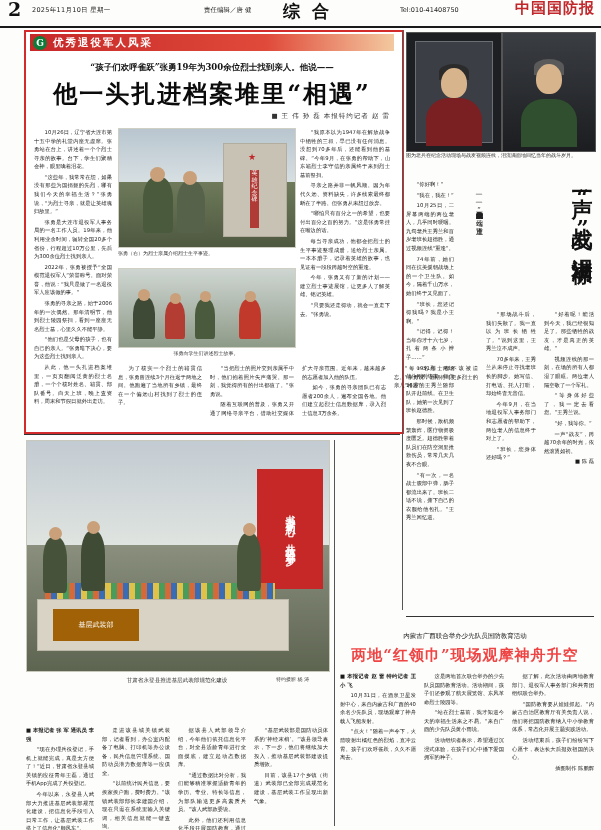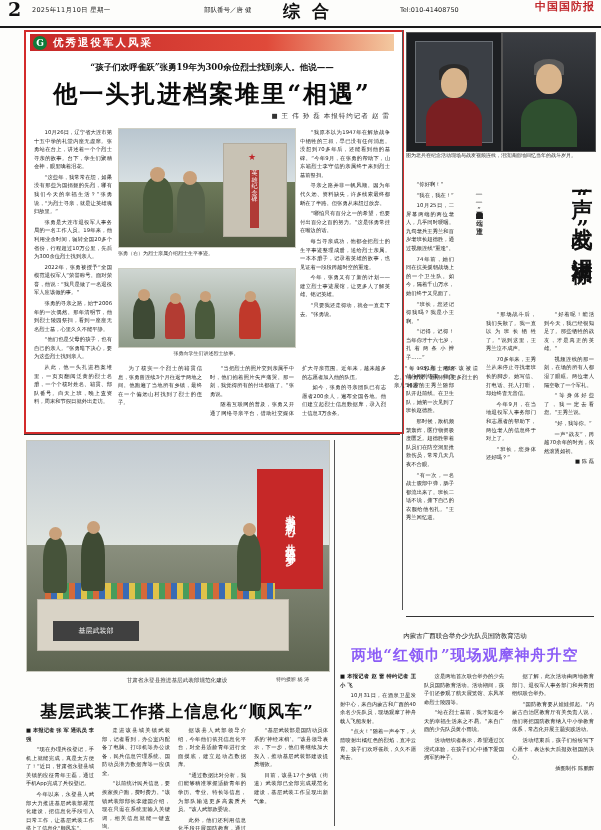--- a/index.html
+++ b/index.html
@@ -30,21 +30,21 @@
   }
   .mast-section{
     position:absolute;left:283px;top:0px;font-size:17px;font-weight:bold;
     font-family:"DejaVu Serif","Liberation Serif",serif;letter-spacing:3px;
   }
   .mast-tel{
     position:absolute;left:400px;top:6px;font-size:6.5px;color:#222;
   }
   .mast-logo{
     position:absolute;right:6px;top:-1px;
-    font-size:11px;font-weight:bold;color:#c0262a;
+    font-size:15px;font-weight:bold;color:#c0262a;
     font-family:"DejaVu Serif","Liberation Serif",serif;letter-spacing:1px;
   }
 
   
   .redbox{
     position:absolute;left:24px;top:30px;width:376px;height:400px;
     border:2px solid #d32b2b;
     background:#fff;
   }
   .banner{
@@ -154,40 +154,40 @@
   .bl-col{position:absolute;font-size:5.3px;line-height:1.62;color:#1a1a1a;text-align:justify;}
   .bl-col p{margin:0 0 2px 0;text-indent:2em;}
 
   
   .br-kicker{
     position:absolute;left:340px;top:632px;width:250px;text-align:center;
     font-size:6.5px;color:#222;
   }
   .br-head{
     position:absolute;left:336px;top:646px;width:258px;text-align:center;
-    font-size:15px;font-weight:bold;letter-spacing:1px;color:#8b5cf6;
+    font-size:15px;font-weight:bold;letter-spacing:1px;color:#ef4444;
     font-family:"DejaVu Serif","Liberation Serif",serif;
   }
   .br-col{position:absolute;font-size:5.3px;line-height:1.62;color:#1a1a1a;text-align:justify;}
   .br-col p{margin:0 0 2px 0;text-indent:2em;}
 
   .hrule{position:absolute;background:#333;height:1px;}
   .vrule{position:absolute;background:#555;width:1px;}
 
   .src{font-weight:bold;}
 </style>
 </head>
 <body>
 
 <div class="page">
 
   <div class="masthead">
     <div class="pagenum">2</div>
     <div class="mast-date">2025年11月10日  星期一</div>
-    <div class="mast-editor">部队番号／唐 健</div>
+    <div class="mast-editor">责任编辑／唐 健</div>
     <div class="mast-section">综 合</div>
     <div class="mast-tel">Tel:010-41408750</div>
     <div class="mast-logo">中国国防报</div>
   </div>
 
   <div class="redbox"></div>
 
   <div class="banner">
     <div class="banner-badge">G</div>
     <div class="banner-text">优秀退役军人风采</div>
@@ -298,32 +298,31 @@
 
   <div class="vrule" style="left:402px;top:30px;height:580px;"></div>
   <div class="hrule" style="left:406px;top:616px;width:188px;"></div>
 
   <div class="bl-photo">
     <div style="position:absolute;left:0;top:0;right:0;height:45%;background:linear-gradient(#c3cbd2,#dfe4e0);"></div>
     <div style="position:absolute;left:0;bottom:0;right:0;height:55%;background:linear-gradient(#8a8f7e,#5d6450);"></div>
     <div class="bl-banner">书香砺初心 共筑强军梦</div>
     <div class="bl-books"></div>
     <div class="bl-table"></div>
-    <div style="position:absolute;left:26px;bottom:30px;width:86px;height:20px;background:#404040;color:#fff;font-size:7px;display:flex;align-items:center;justify-content:center;">基层武装部</div>
+    <div style="position:absolute;left:26px;bottom:30px;width:86px;height:32px;background:#a16207;color:#fff;font-size:7px;display:flex;align-items:center;justify-content:center;">基层武装部</div>
     <div class="fig" style="left:16px;top:96px;width:24px;height:56px;background:#46533a;"></div>
     <div class="fig head" style="left:22px;top:86px;width:13px;height:13px;"></div>
     <div class="fig" style="left:54px;top:90px;width:24px;height:60px;background:#3f4b34;"></div>
     <div class="fig head" style="left:60px;top:80px;width:13px;height:13px;"></div>
     <div class="fig" style="left:210px;top:92px;width:24px;height:58px;background:#49563c;"></div>
     <div class="fig head" style="left:216px;top:82px;width:13px;height:13px;"></div>
   </div>
 
   <div class="bl-cap">甘肃省永登县推进基层武装部规范化建设</div>
   <div style="position:absolute;left:276px;top:676px;font-size:5px;color:#444;">特约摄影  杨 涛</div>
-  <div class="bl-head">基层武装工作搭上信息化“顺风车”</div>
 
   <div class="bl-col" style="left:26px;top:726px;width:68px;height:98px;">
     <p style="text-indent:0;" class="src">■ 本报记者  张 军  通讯员  李 强</p>
     <p>“现在办理兵役登记，手机上就能完成，真是太方便了！”近日，甘肃省永登县城关镇的应征青年王磊，通过手机App完成了兵役登记。</p>
     <p>今年以来，永登县人武部大力推进基层武装部规范化建设，把信息化手段引入日常工作，让基层武装工作搭上了信息化“顺风车”。</p>
   </div>
   <div class="bl-col" style="left:102px;top:726px;width:68px;height:98px;">
     <p>走进该县城关镇武装部，记者看到，办公室内配备了电脑、打印机等办公设备，民兵信息管理系统、国防动员潜力数据库等一应俱全。</p>
     <p>“以前统计民兵信息，要挨家挨户跑，费时费力。”该镇武装部部长李建国介绍，现在只需在系统里输入关键词，相关信息就能一键查询。</p>
 

